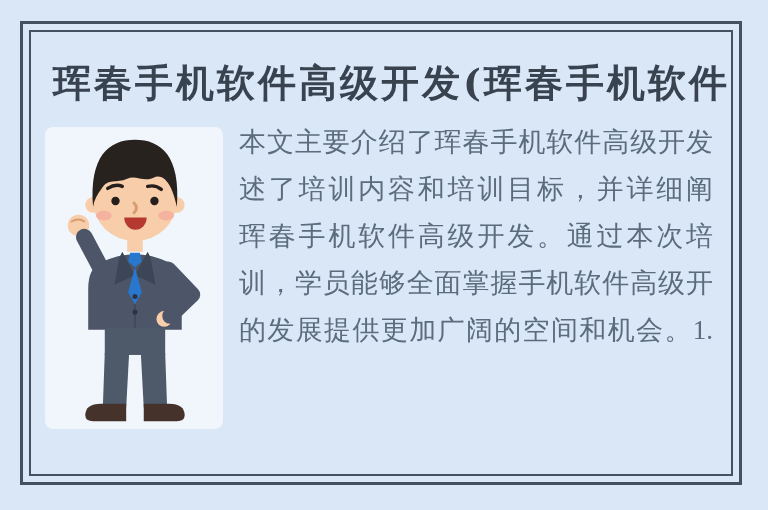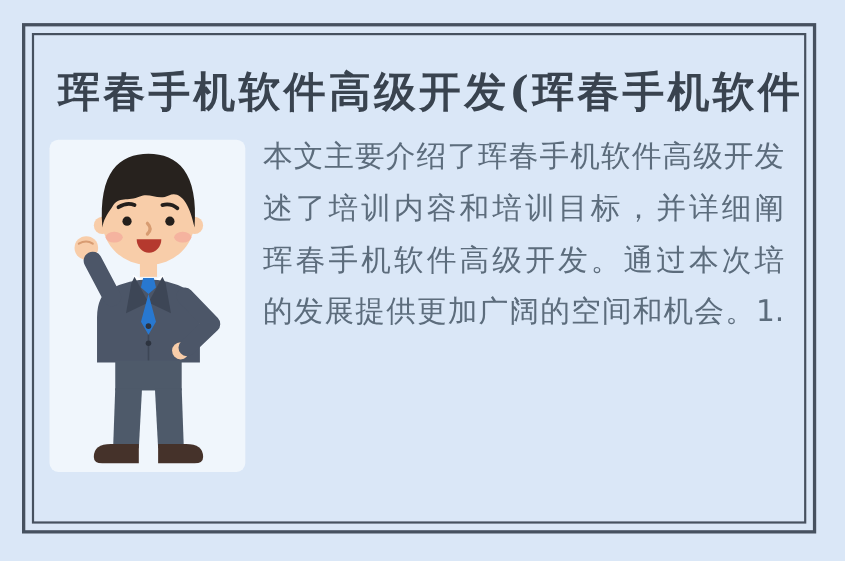--- a/index.html
+++ b/index.html
@@ -69,20 +69,21 @@
     font-family: "DejaVu Sans", "Liberation Sans", sans-serif;
   }
   .pline {
     line-height: 47px;
     height: 47px;
     text-align: justify;
     text-align-last: justify;
     -moz-text-align-last: justify;
     text-justify: inter-character;
     overflow: hidden;
+    font-family: Liberation Serif, serif;
   }
 </style>
 </head>
 <body>
 
 <div class="frame-outer">
   <div class="frame-inner">
 
     <h1 class="title">
       <span class="tline">珲春手机软件高级开发(珲春手机软件高</span>
@@ -146,18 +147,19 @@
 
           <path d="M40,296 Q40,284 56,284 L82,284 L82,302 L48,302 Q40,302 40,296 Z" fill="#45322a"></path>
           <path d="M142,296 Q142,284 126,284 L100,284 L100,302 L134,302 Q142,302 142,296 Z" fill="#45322a"></path>
         </svg>
       </div>
 
       <div class="paragraph">
         <div class="pline">本文主要介绍了珲春手机软件高级开发</div>
         <div class="pline">述了培训内容和培训目标，并详细阐</div>
         <div class="pline">珲春手机软件高级开发。通过本次培</div>
+        <div class="pline">训，学员能够全面掌握手机软件高级开</div>
         <div class="pline">的发展提供更加广阔的空间和机会。1.</div>
       </div>
 
     </div>
   </div>
 </div>
 
 </body></html>

